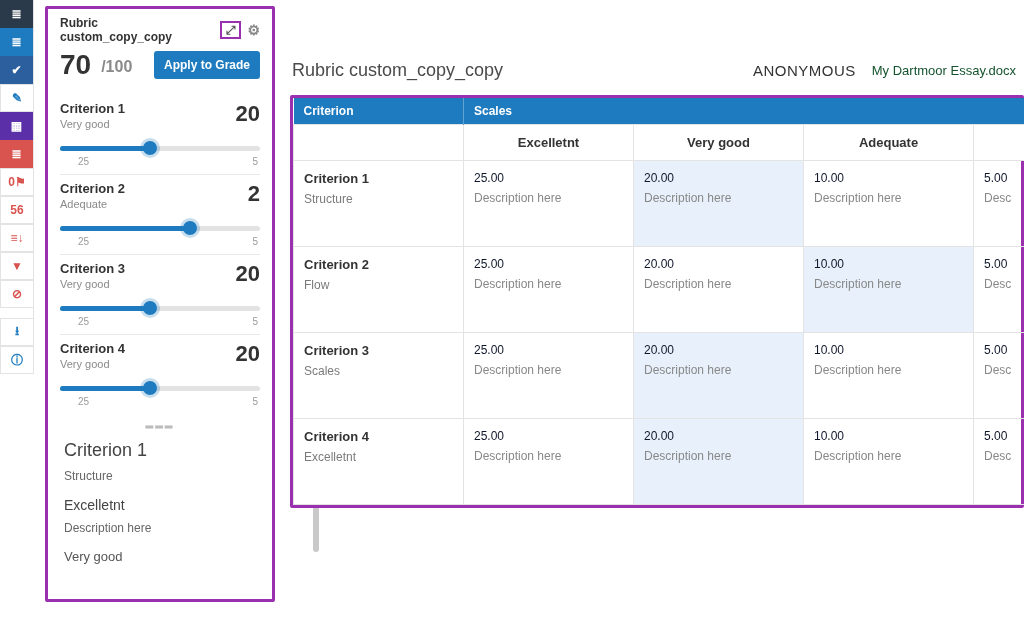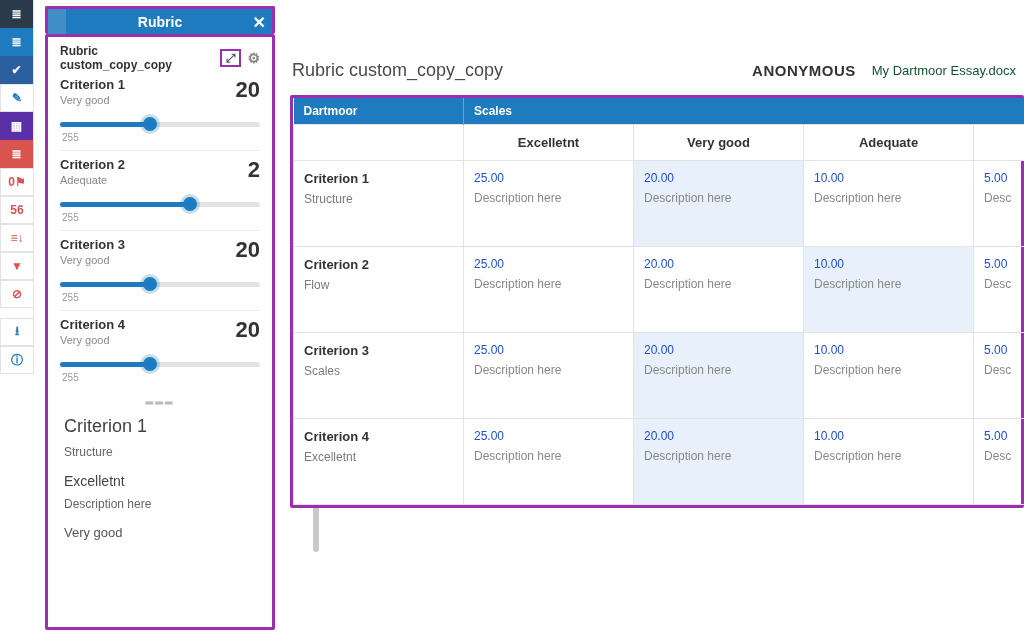--- a/index.html
+++ b/index.html
@@ -40,45 +40,45 @@
   .crit { padding:6px 0 12px 0; border-top:1px solid #e9e9e9; }
   .crit:first-of-type{ border-top:none;}
   .critHead { display:flex; align-items:flex-start; }
   .critName { font-size:13px; font-weight:700; }
   .critSub  { font-size:11px; color:#8a8a8a; margin-top:2px;}
   .critScore { margin-left:auto; font-size:22px; font-weight:700; color:#333;}
   .slider { margin-top:10px; position:relative; height:22px; }
   .track { position:absolute; left:0; right:0; top:6px; height:5px; background:#e3e3e3; border-radius:3px; }
   .fill  { position:absolute; left:0; top:6px; height:5px; background:#1f7bbf; border-radius:3px; }
   .knob  { position:absolute; top:1px; width:14px; height:14px; border-radius:50%; background:#1f7bbf; box-shadow:0 0 0 3px rgba(31,123,191,0.25); transform:translateX(-50%);}
-  .ticks { position:absolute; left:0; right:0; top:16px; display:flex; font-size:10px; color:#9a9a9a; padding:0 2px;}
+  .ticks { position:absolute; left:16px; right:0; top:16px; display:flex; justify-content:space-between; font-size:10px; color:#9a9a9a; padding:0 2px;}
 
   .dragHandle { height:16px; display:flex; align-items:center; justify-content:center; color:#bbb; letter-spacing:2px; font-size:10px;}
 
   .detailBlock { padding:10px 4px 6px 4px;}
   .detailBlock .h { font-size:18px; font-weight:400; color:#444; }
   .detailBlock .s { font-size:12px; color:#666; margin-top:8px;}
 
   
   .main { position:absolute; left:290px; top:60px; right:0; }
   .mainTitleRow { display:flex; align-items:center; gap:16px; padding:0 8px 8px 2px;}
   .mainTitle { font-size:18px; color:#4a4a4a; }
-  .anon { margin-left:auto; font-size:15px; font-weight:700; letter-spacing:0.5px;}
+  .anon { margin-left:auto; font-size:15px; font-weight:400; letter-spacing:0.5px;}
   .fname { font-size:13px; color:#14532d; }
 
   .tableWrap { border:3px solid #9a2fb0; border-radius:2px; margin:6px 0 0 0; }
 
   table.rubric { border-collapse:collapse; width:734px; table-layout:fixed; }
   table.rubric th.axis { background:#1f7bbf; color:#fff; font-size:12px; font-weight:600; text-align:left; padding:6px 10px; border-right:1px solid rgba(255,255,255,0.3);}
   table.rubric tr.scaleRow th { background:#fff; color:#333; font-size:13px; font-weight:700; text-align:center; padding:10px 6px; border:1px solid #e3e3e3; }
   table.rubric tr.scaleRow th.critcol { border:1px solid #e3e3e3;}
   table.rubric td { border:1px solid #e3e3e3; vertical-align:top; padding:10px 10px 40px 10px; font-size:12px;}
   .critCell .nm { font-weight:700; font-size:13px;}
   .critCell .ds { color:#7a7a7a; margin-top:6px;}
-  td.cell .pts { color:#1d4ed8; }
+  td.cell .pts { color:#0f172a; }
   td.cell .desc { color:#888; margin-top:6px;}
   td.sel { background:#e8f1fb; }
 
   colgroup col.c0 { width:170px;}
   colgroup col.cN { width:170px;}
   colgroup col.cLast { width:60px;} 
 
   .scrollThumb { position:absolute; right:10px; top:336px; width:6px; height:46px; background:#c9c9c9; border-radius:3px;}
 </style>
 </head>
@@ -95,30 +95,31 @@
     <div class="cell whiteRed">56</div>
     <div class="cell whiteRed">≡↓</div>
     <div class="cell whiteRed">▼</div>
     <div class="cell whiteRed">⊘</div>
     <div class="cell gap"></div>
     <div class="cell white">⭳</div>
     <div class="cell white">ⓘ</div>
   </div>
 
 <div class="panelWrap">
-  <div class="panelHeader panelBorder" style="border-bottom:none;">
-    <span>Rubric</span>
-    <span class="close">✕</span>
-  </div>
   <div class="panelHasOwnBorder" style="padding:8px 12px 4px 12px; height:596px; position:relative; overflow:hidden;">
     <div class="titleRow">
       <span>Rubric custom_copy_copy</span>
       <span class="spacer"></span>
       <span class="expandBox">⤢</span>
       <span class="gear">⚙</span>
+    </div>
+    <div class="scoreRow">
+      <span class="scoreNum">70</span>
+      <span class="scoreDen">/100</span>
+      <button class="applyBtn">Apply to Grade</button>
     </div>
 
     <div id="critList">
         <div class="crit">
           <div class="critHead">
             <div>
               <div class="critName">Criterion 1</div>
               <div class="critSub">Very good</div>
             </div>
             <div class="critScore">20</div>
@@ -212,21 +213,21 @@
     <table class="rubric" id="rubricTable">
         <colgroup>
           <col class="c0">
           <col class="cN">
           <col class="cN">
           <col class="cN">
           <col class="cLast">
         </colgroup>
         <tbody>
           <tr>
-            <th class="axis">Dartmoor</th>
+            <th class="axis">Criterion</th>
             <th class="axis" colspan="4">Scales</th>
           </tr>
           <tr class="scaleRow">
             <th class="critcol"></th>
             <th>Excelletnt</th>
             <th>Very good</th>
             <th>Adequate</th>
             <th></th>
           </tr>
           <tr>

